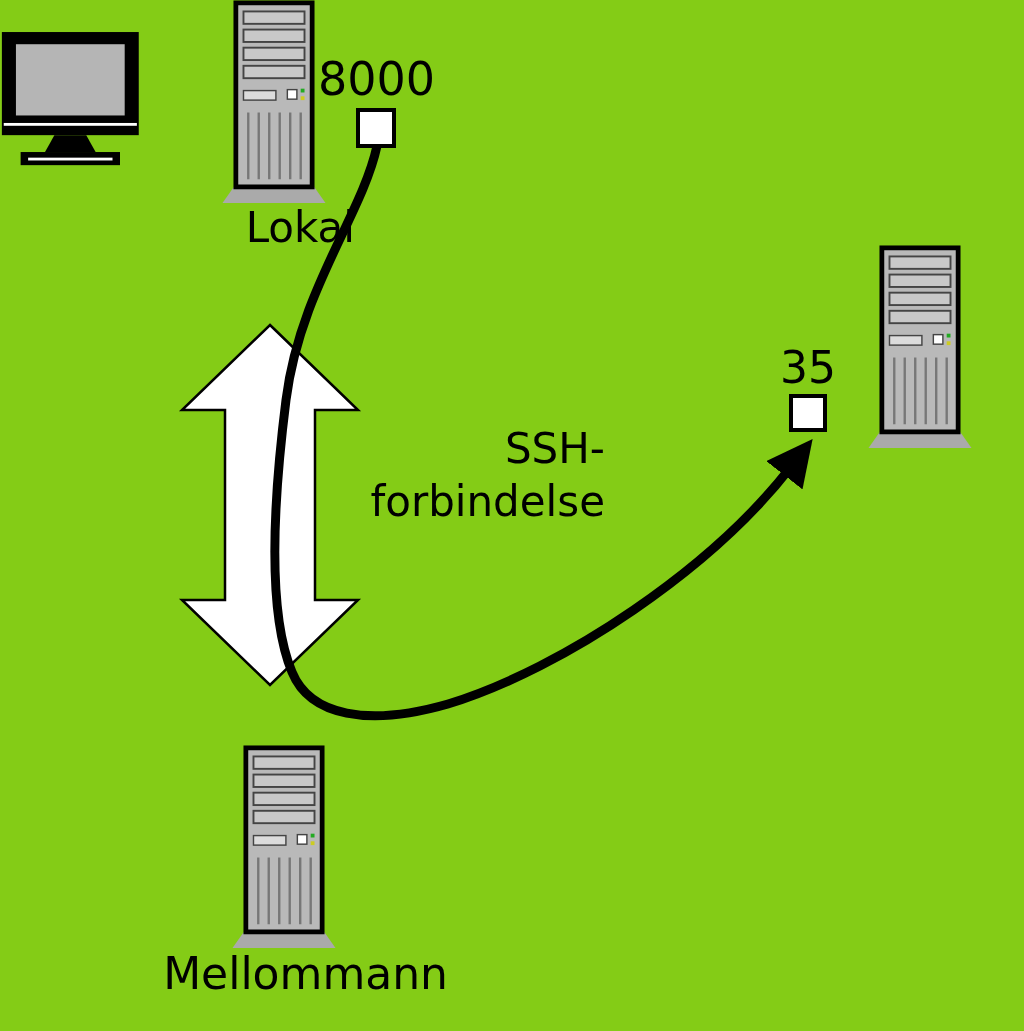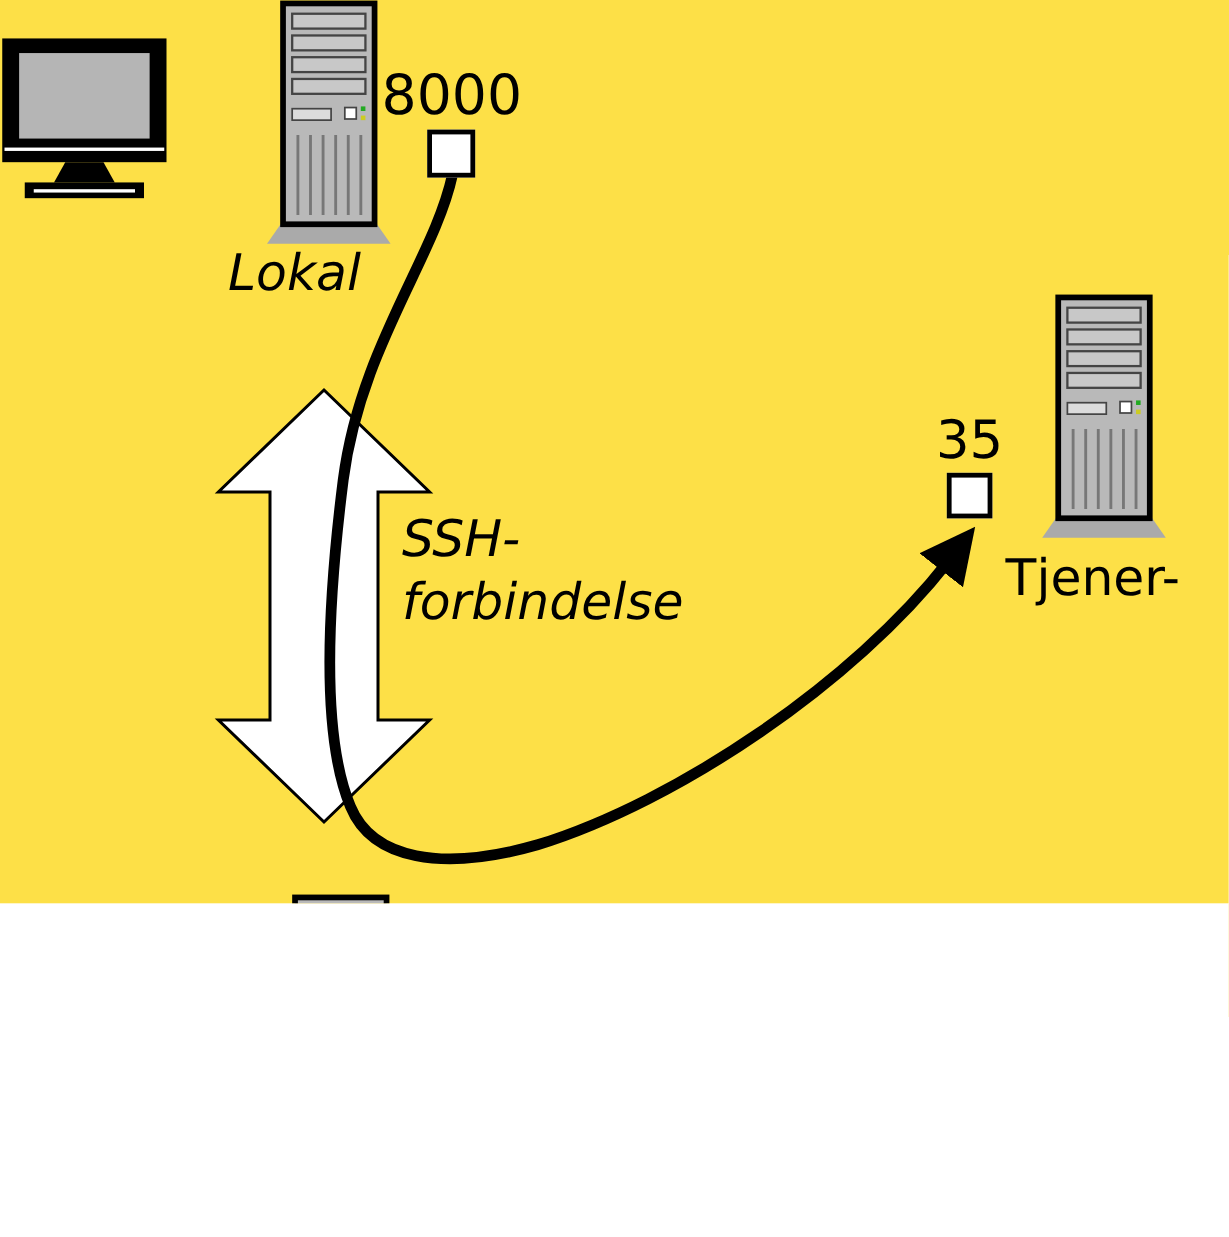--- a/index.html
+++ b/index.html
@@ -4,22 +4,22 @@
 <style>
   html, body {
     margin: 0;
     padding: 0;
     background: #ffffff;
     font-family: "DejaVu Sans", "Liberation Sans", sans-serif;
   }
   .canvas {
     position: relative;
     width: 1024px;
-    height: 753px;
-    background: #fde047;
+    height: 1031px;
+    background: #84cc16;
     overflow: hidden;
     color: #000;
   }
   .label {
     position: absolute;
     color: #000;
     font-weight: 400;
     white-space: nowrap;
     z-index: 10;
   }
@@ -28,21 +28,21 @@
     background: #ffffff;
     border: 4px solid #000;
     z-index: 12;
   }
   #overlay {
     position: absolute;
     left: 0; top: 0;
     z-index: 5;
   }
   svg.icon { position: absolute; z-index: 4; }
-  .center { text-align: left; font-style: italic; }
+  .center { text-align: right; }
 </style>
 </head>
 <body>
 
 <div class="canvas">
 
   <svg width="0" height="0" style="position:absolute" aria-hidden="true">
     <defs>
       <g id="tower-symbol">
 
@@ -118,17 +118,17 @@
   <div class="label center" style="left:190px;top:203px;width:165px;font-size:42px">Lokal</div>
 
   <div class="label center" style="left:335px;top:423px;width:270px;font-size:42px;line-height:1.25;white-space:normal">
     <div>SSH-</div>
     <div>forbindelse</div>
   </div>
 
   <div class="label" style="left:780px;top:342px;font-size:44px">35</div>
 
   <div class="label" style="left:838px;top:456px;font-size:42px;line-height:1.25;white-space:normal">
-    <div>Tjener-</div>
   </div>
 
+  <div class="label center" style="left:118px;top:948px;width:330px;font-size:44px">Mellommann</div>
 
 </div>
 
 </body></html>

